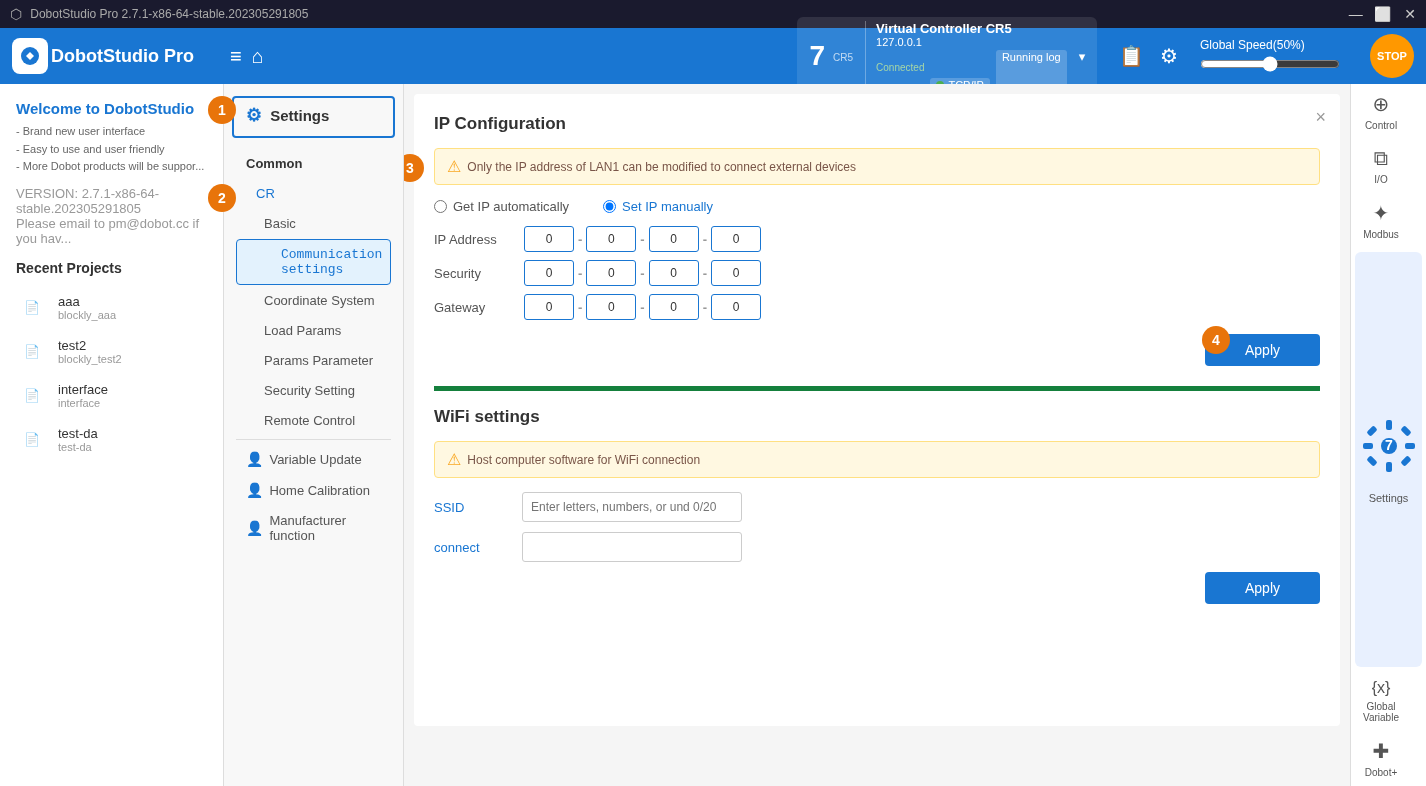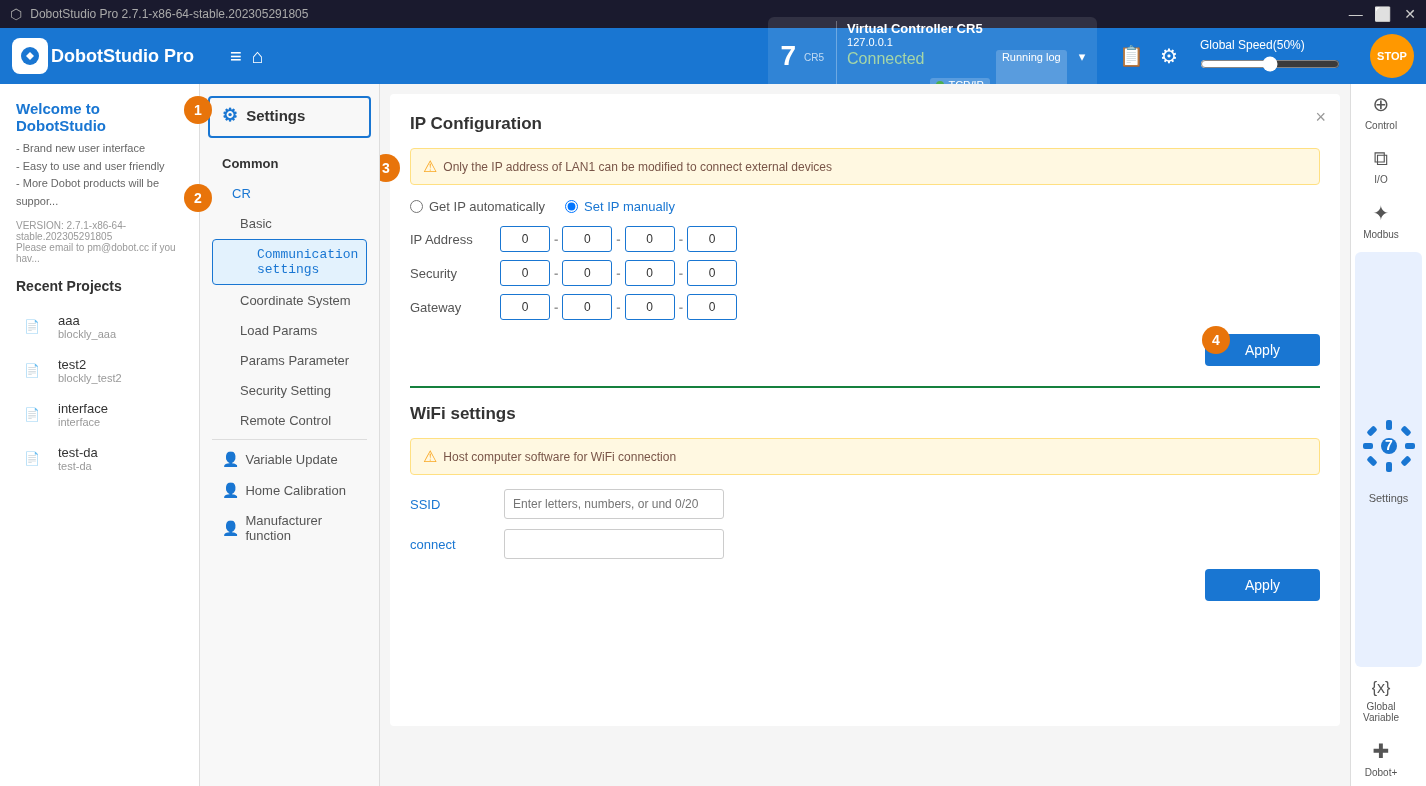--- a/index.html
+++ b/index.html
@@ -56,27 +56,27 @@
       background: #ff9800; color: white; font-weight: bold; border: none;
       border-radius: 50%; width: 44px; height: 44px; font-size: 11px;
       cursor: pointer; display: flex; align-items: center; justify-content: center;
     }
 
     
     .main { display: flex; height: calc(786px - 28px - 56px); }
 
     
     .sidebar-left {
-      width: 200px; background: white; border-right: 1px solid #ddd;
+      width: 224px; background: white; border-right: 1px solid #ddd;
       padding: 16px; overflow-y: auto; flex-shrink: 0;
     }
     .welcome-title { font-size: 15px; font-weight: bold; color: #333; margin-bottom: 6px; }
     .welcome-title span { color: #1976d2; }
     .welcome-desc { font-size: 11px; color: #666; line-height: 1.6; margin-bottom: 10px; }
-    .version-info { font-size: 10px; color: #999; margin-bottom: 14px; }
+    .version-info { font-size: 13px; color: #999; margin-bottom: 14px; }
     .recent-title { font-size: 14px; font-weight: bold; color: #333; margin-bottom: 10px; }
     .project-item { display: flex; align-items: center; gap: 10px; padding: 6px 0; cursor: pointer; }
     .project-icon { width: 32px; height: 32px; display: flex; align-items: center; justify-content: center; }
     .project-name { font-size: 13px; color: #333; font-weight: 500; }
     .project-path { font-size: 11px; color: #999; }
 
     
     .settings-panel {
       width: 180px; background: #f8f8f8; border-right: 1px solid #ddd;
       padding: 8px 0; flex-shrink: 0;
@@ -111,41 +111,41 @@
     }
 
     
     .section-title { font-size: 17px; font-weight: bold; color: #333; margin-bottom: 14px; }
     .warning-bar {
       background: #fff8e1; border: 1px solid #ffe082; border-radius: 4px;
       padding: 8px 12px; font-size: 12px; color: #795548; margin-bottom: 14px;
       display: flex; align-items: center; gap: 6px;
     }
     .warning-icon { color: #f9a825; font-size: 16px; }
-    .radio-group { display: flex; gap: 20px; margin-bottom: 12px; align-items: center; }
+    .radio-group { display: flex; gap: 34px; margin-bottom: 12px; align-items: center; }
     .radio-option { display: flex; align-items: center; gap: 6px; cursor: pointer; font-size: 13px; color: #555; }
     .radio-option.active { color: #1976d2; font-weight: 500; }
     .ip-fields { display: grid; gap: 8px; margin-bottom: 14px; }
     .ip-row { display: flex; align-items: center; gap: 10px; }
     .ip-label { width: 80px; font-size: 13px; color: #555; }
     .ip-input-group { display: flex; align-items: center; gap: 4px; }
     .ip-segment {
       width: 50px; height: 26px; border: 1px solid #1976d2; border-radius: 3px;
       text-align: center; font-size: 12px; color: #333; padding: 2px 4px;
     }
     .ip-sep { color: #999; font-weight: bold; }
     .apply-btn {
       background: #1976d2; color: white; border: none; border-radius: 4px;
       padding: 8px 40px; font-size: 14px; cursor: pointer; font-weight: 500;
     }
     .apply-btn-row { display: flex; justify-content: flex-end; margin: 10px 0; }
 
     
-    .wifi-section { margin-top: 20px; padding-top: 16px; border-top: 2px solid #15803d; }
-    .field-row { display: flex; align-items: center; gap: 14px; margin-bottom: 10px; }
+    .wifi-section { margin-top: 20px; padding-top: 16px; border-top: 5px solid #15803d; }
+    .field-row { display: flex; align-items: center; gap: 8px; margin-bottom: 10px; }
     .field-label { width: 80px; font-size: 13px; color: #1976d2; font-weight: 500; }
     .field-input {
       width: 220px; height: 30px; border: 1px solid #ccc; border-radius: 3px;
       padding: 4px 8px; font-size: 12px; color: #999;
     }
     .close-btn {
       position: absolute; top: 14px; right: 14px; background: none; border: none;
       font-size: 18px; cursor: pointer; color: #999; line-height: 1;
     }
     .right-nav-item {
@@ -194,21 +194,21 @@
   <div class="header-spacer"></div>
 
   <div class="robot-status">
     <div class="robot-num">7</div>
     <div style="font-size:10px;color:rgba(255,255,255,0.7);margin-top:2px;">CR5</div>
     <div style="border-left:1px solid rgba(255,255,255,0.3);padding-left:10px;margin-left:4px;">
       <div class="robot-info">
         <div>Virtual Controller CR5</div>
         <div>127.0.0.1</div>
         <div class="status-badges">
-          <span style="font-size:16px;color:#a5d6a7;">Connected</span>
+          <span style="font-size:10px;color:#a5d6a7;margin-top:12px;">Connected</span>
           <span class="badge tcp">TCP/IP</span>
           <span class="badge">Running log</span>
         </div>
       </div>
     </div>
     <span style="color:white;margin-left:4px;">▾</span>
   </div>
 
   <div class="header-icons">
     <span class="header-icon">📋</span>

